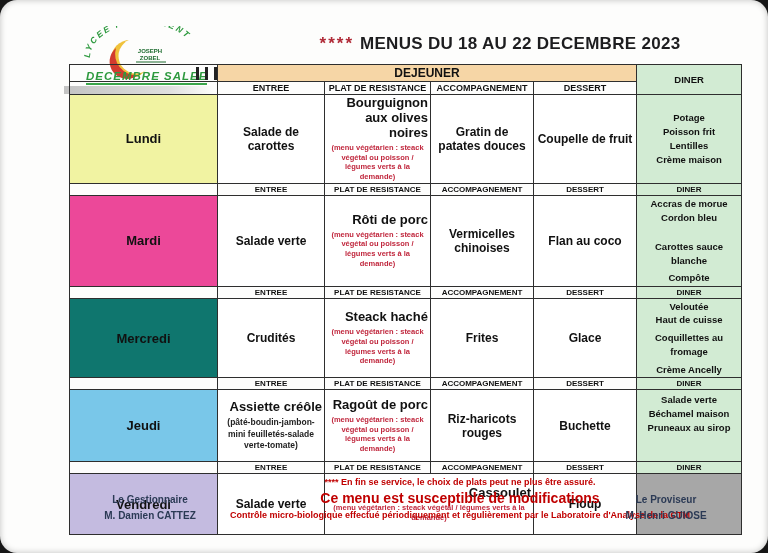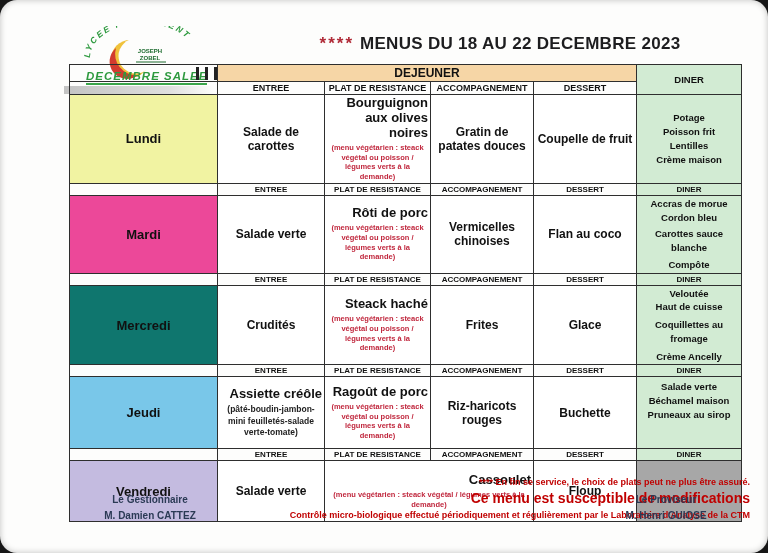--- a/index.html
+++ b/index.html
@@ -37,21 +37,21 @@
   td.cell { background:#fff; font-size:12px; font-weight:bold; }
   .main { font-size:13px; font-weight:bold; line-height:1.15;text-align:right; }
   .note { margin-top:2px; font-size:7.5px; font-weight:bold; color:#c0273d; line-height:1.3; }
   .subnote { margin-top:2px; font-size:8.5px; font-weight:600; color:#222; line-height:1.35; }
   td.diner-cell { background:#d2ebd3; }
   td.diner-cell.gray { background:#a7a7a7; }
   td.diner-cell.top { vertical-align:top; padding-top:3px; }
   .diner-line { font-size:9.5px; font-weight:bold; line-height:1.45; }
 
   
-  .foot-notes { position:absolute; left:150px; top:477px; width:600px; text-align:right; color:#c00000; }
+  .foot-notes { position:absolute; left:160px; top:477px; width:600px; text-align:center; color:#c00000; }
   .fn-small { font-size:9px; font-weight:bold; }
   .fn-big { font-size:14px; font-weight:bold; margin:3px 0 4px; }
   .sig { position:absolute; top:492px; text-align:center; font-size:10px; font-weight:bold; color:#2b3a55; line-height:1.6; }
   .sig.left { left:70px; width:160px; }
   .sig.right { left:586px; width:160px; }
 </style>
 </head>
 <body>
 
 <div class="photo">
@@ -136,21 +136,21 @@
           <td class="cell">Salade verte</td>
           <td class="cell">
             <div class="main">Rôti de porc</div>
             <div class="note">(menu végétarien : steack végétal ou poisson / légumes verts à la demande)</div>
           </td>
           <td class="cell">Vermicelles chinoises</td>
           <td class="cell">Flan au coco</td>
           <td class="diner-cell">
             <div class="diner-line">Accras de morue</div>
             <div class="diner-line">Cordon bleu</div>
-            <div class="diner-line" style="margin-top:3px">Carottes sauce blanche</div>
+            <div class="diner-line" style="margin-top:16px">Carottes sauce blanche</div>
             <div class="diner-line" style="margin-top:3px">Compôte</div>
           </td>
         </tr>
         <tr class="gap" style="height:12px">
           <td class="nb"></td>
           <td>ENTREE</td>
           <td>PLAT DE RESISTANCE</td>
           <td>ACCOMPAGNEMENT</td>
           <td>DESSERT</td>
           <td class="diner-col">DINER</td>

